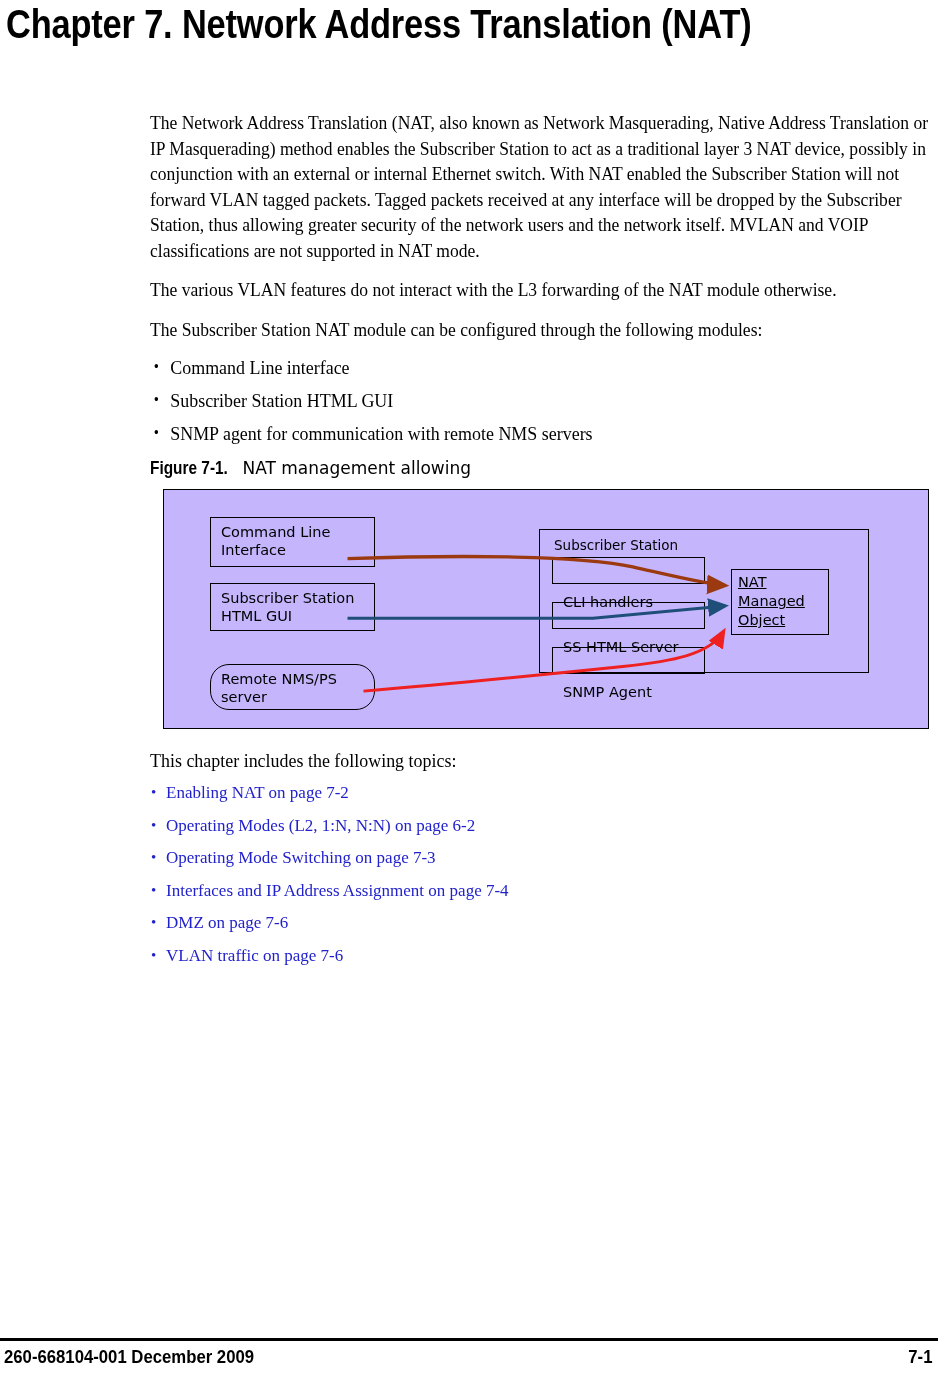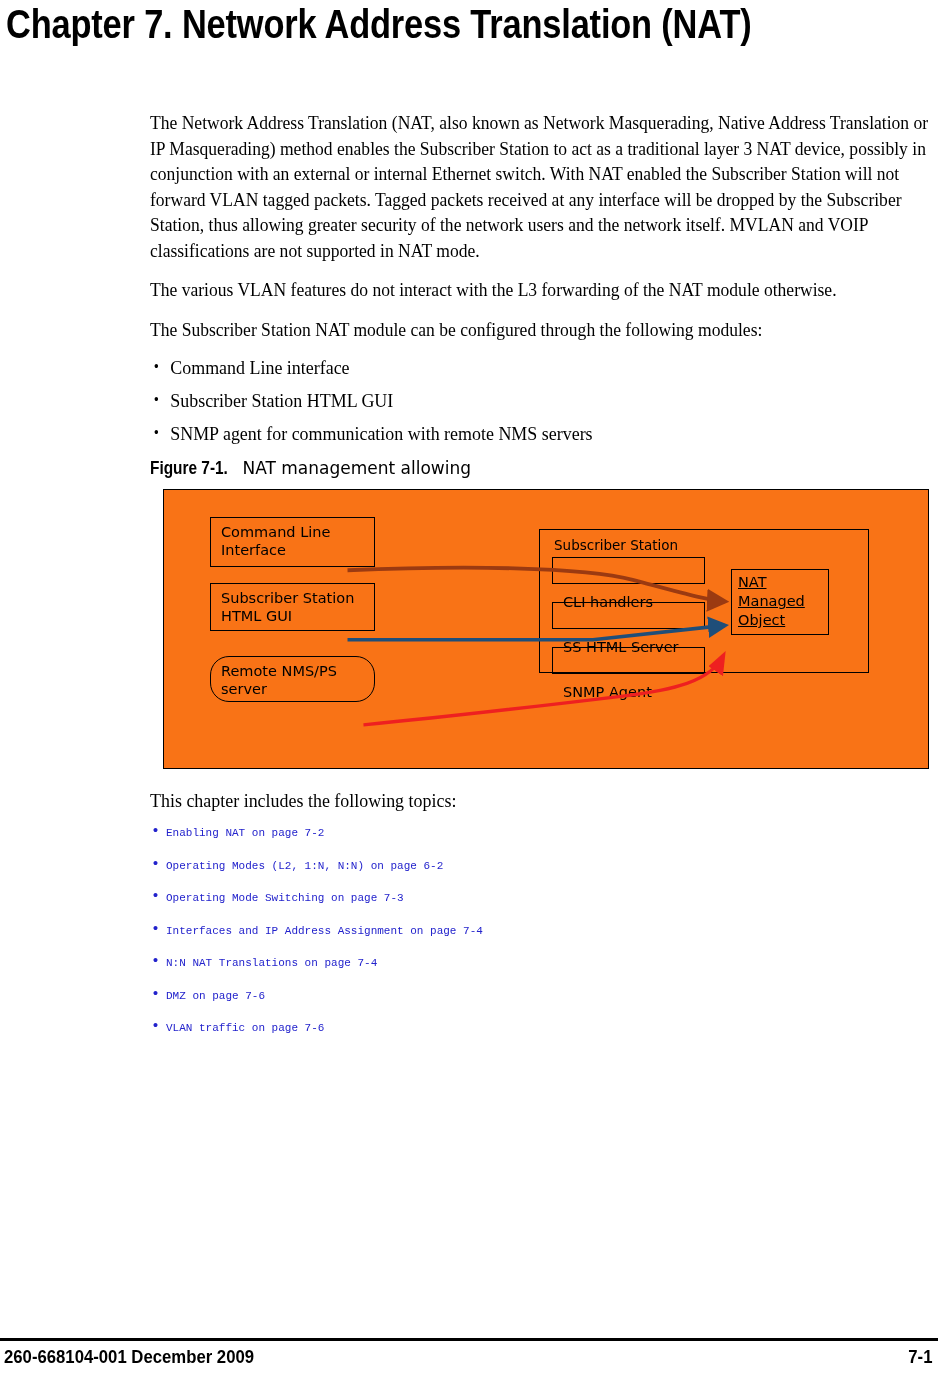--- a/index.html
+++ b/index.html
@@ -94,25 +94,25 @@
     font-size: 17px;
     display: inline-block;
     vertical-align: baseline;
     margin-left: 4px;
   }
 
   
   #figure-box {
     position: relative;
     width: 766px;
-    height: 280px;
+    height: 240px;
     border: 1.5px solid #000;
     box-sizing: border-box;
     margin-left: 13px;
-    background: #f97316;
+    background: #c4b5fd;
   }
 
   .dbox {
     position: absolute;
     border: 1.5px solid #000;
     box-sizing: border-box;
     background: transparent;
     font-family: "DejaVu Sans", sans-serif;
     font-size: 14.5px;
     line-height: 18px;
@@ -120,21 +120,21 @@
   }
   .dbox .dlabel {
     display: block;
     padding: 5px 0 0 10px;
     white-space: pre-line;
   }
 
   
   #box-cli       { left: 46px;  top: 27px;  width: 165px; height: 50px; }
   #box-ssgui     { left: 46px;  top: 93px;  width: 165px; height: 48px; }
-  #box-nms       { left: 46px;  top: 166px; width: 165px; height: 46px; border-radius: 19px; }
+  #box-nms       { left: 46px;  top: 174px; width: 165px; height: 46px; border-radius: 19px; }
 
   
   #box-ss        { left: 375px; top: 39px;  width: 330px; height: 144px; }
   #ss-title {
     position: absolute;
     left: 14px;
     top: 6px;
     font-family: "DejaVu Sans", sans-serif;
     font-size: 13.5px;
     color: #000;
@@ -168,22 +168,22 @@
   }
   ul.linklist {
     list-style: none;
     margin: 0;
     padding: 0;
   }
   ul.linklist li {
     position: relative;
     padding-left: 16px;
     margin-bottom: 12.5px;
-    font-family: Liberation Mono, monospace;
-    font-size: 11px;
+    font-family: Liberation Serif, serif;
+    font-size: 17px;
     line-height: 20px;
     color: #2222cc;
   }
   ul.linklist li::before {
     content: "\2022";
     position: absolute;
     left: 1px;
     top: -1px;
     font-size: 15px;
     color: #2222cc;
@@ -304,21 +304,20 @@
     </svg>
   </div>
 
   <p class="topics-intro">This chapter includes the following topics:</p>
 
   <ul class="linklist">
     <li><span class="lnk">Enabling NAT on page 7-2</span></li>
     <li><span class="lnk">Operating Modes (L2, 1:N, N:N) on page 6-2</span></li>
     <li><span class="lnk">Operating Mode Switching on page 7-3</span></li>
     <li><span class="lnk">Interfaces and IP Address Assignment on page 7-4</span></li>
-    <li><span class="lnk">N:N NAT Translations on page 7-4</span></li>
     <li><span class="lnk">DMZ on page 7-6</span></li>
     <li><span class="lnk">VLAN traffic on page 7-6</span></li>
   </ul>
 
 </div>
 
 <div id="footer-rule"></div>
 <div id="footer">
   <span id="footer-left">260-668104-001 December 2009</span>
   <span id="footer-right">7-1</span>

